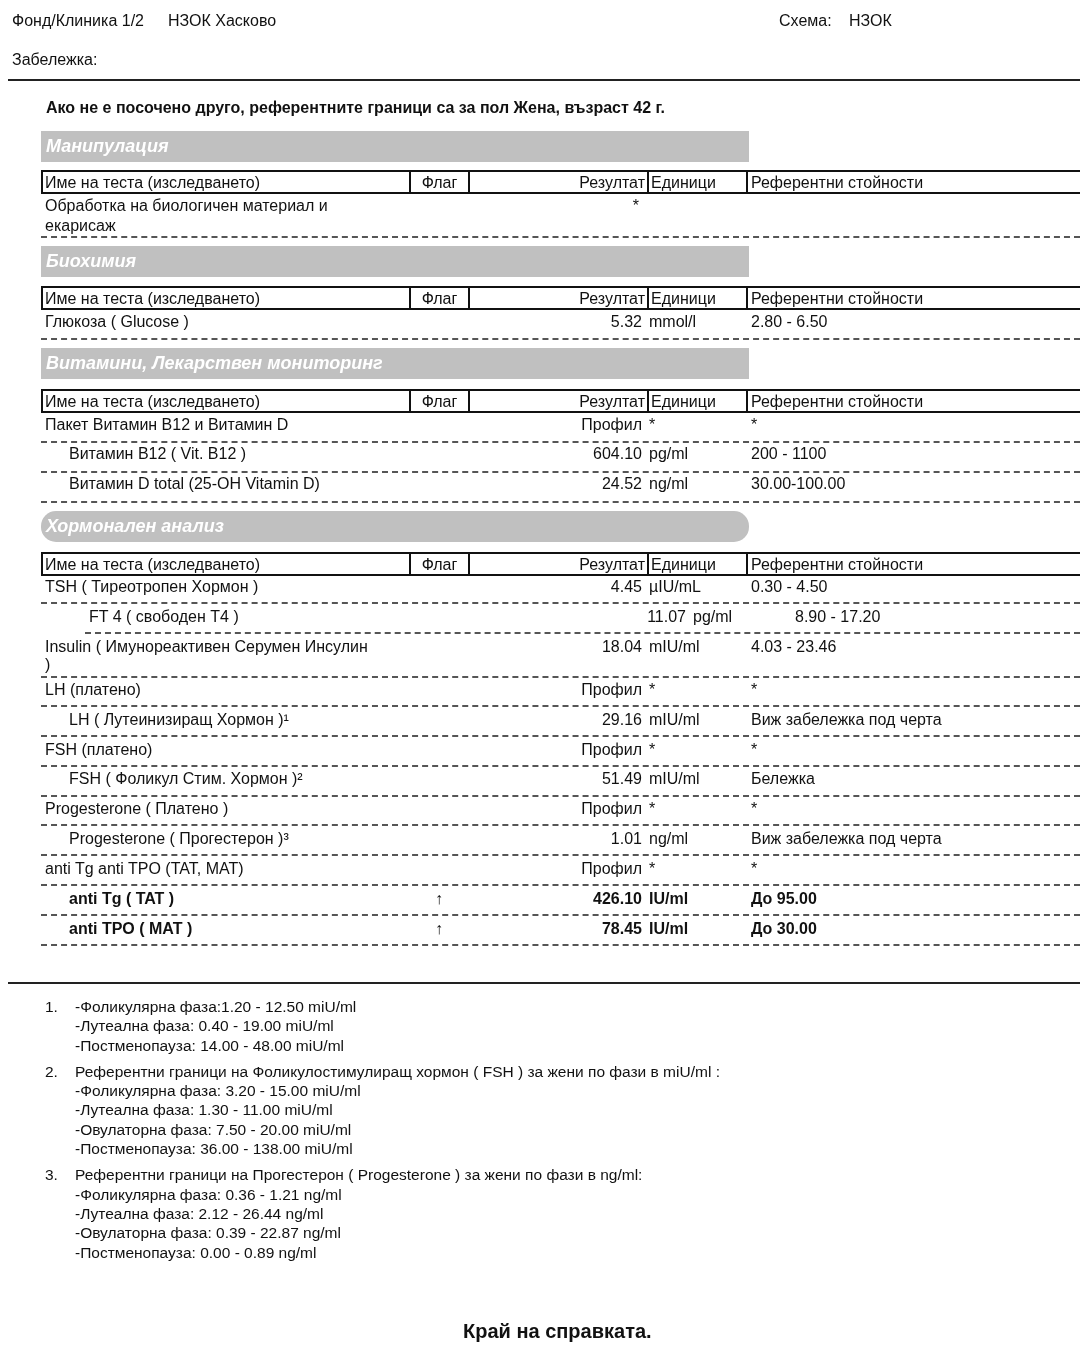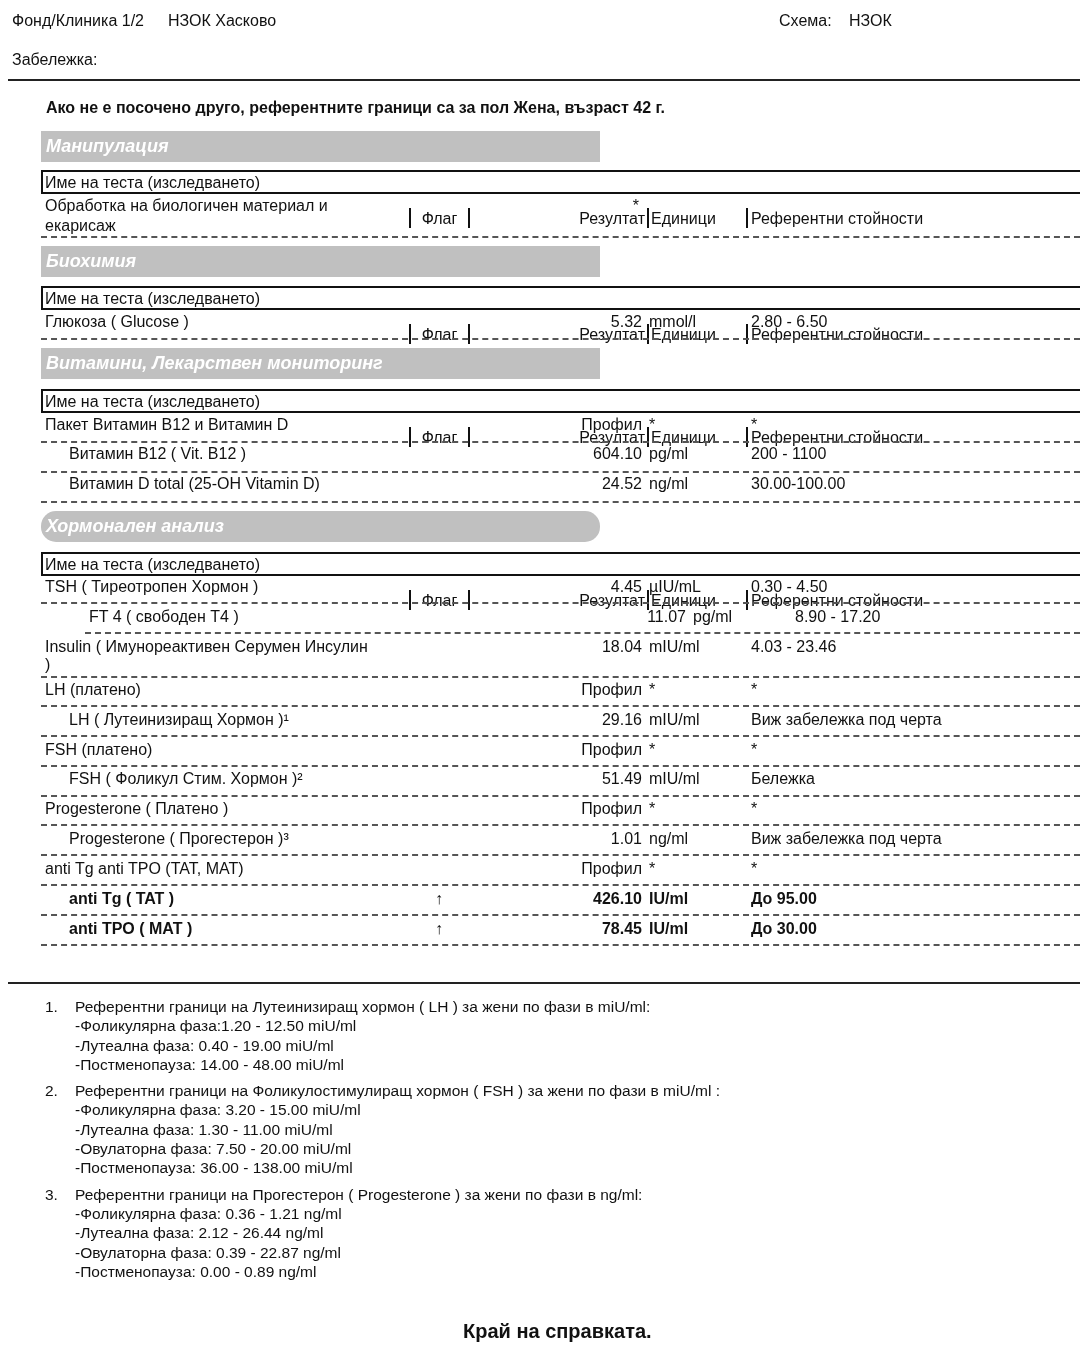--- a/index.html
+++ b/index.html
@@ -6,30 +6,30 @@
     body {
       width: 1080px; height: 1364px; overflow: hidden; position: relative;
       background: #ffffff; color: #111111;
       font-family: "Liberation Sans", sans-serif; font-size: 16px;
     }
     .abs { position: absolute; white-space: nowrap; }
     .meta { font-size: 16px; }
     .rule { position: absolute; left: 8px; right: 0; height: 2px; background: #222; }
     .intro { font-weight: bold; font-size: 16px; }
     .section {
-      position: absolute; left: 41px; width: 559px; height: 31px;
+      position: absolute; left: 41px; width: 708px; height: 31px;
       background: #c0c0c0; color: #ffffff; font-weight: bold; font-style: italic;
       font-size: 18px; line-height: 31px; padding-left: 5px; box-sizing: border-box;
     }
     .thead {
       position: absolute; left: 41px; right: -4px; height: 24px;
       border: 2px solid #111; box-sizing: border-box; font-size: 16px;
     }
     .thead .c { position: absolute; top: 0; height: 20px; line-height: 22px; }
-    .thead .bl { border-left: 2px solid #111; margin-top: 36px; }
+    .thead .bl { border-left: 2px solid #111; }
     .row {
       position: absolute; left: 41px; right: 0; border-bottom: 2px dashed #555;
       font-size: 16px;
     }
     .row .c { position: absolute; top: 0; white-space: nowrap; }
     .c-name { left: 4px; }
     .c-name.ind { left: 28px; }
     .c-flag { left: 368px; width: 60px; text-align: center; }
     .c-res { left: 428px; width: 173px; text-align: right; }
     .c-unit { left: 608px; }
@@ -191,21 +191,20 @@
   <span class="c c-res">78.45</span>
   <span class="c c-unit">IU/ml</span>
   <span class="c c-ref">До 30.00</span>
 </div>
 
 <div class="rule" style="top:982px;"></div>
 
 <div class="notes" style="top:997px;">
   <div class="note">
     <span class="num">1.</span>
-    <div>Референтни граници на Лутеинизиращ хормон ( LH ) за жени  по фази в miU/ml:</div>
     <div>-Фоликулярна фаза:1.20 - 12.50 miU/ml</div>
     <div>-Лутеална фаза: 0.40 - 19.00 miU/ml</div>
     <div>-Постменопауза: 14.00 - 48.00 miU/ml</div>
   </div>
   <div class="note">
     <span class="num">2.</span>
     <div>Референтни граници на Фоликулостимулиращ хормон ( FSH )  за жени  по фази в miU/ml :</div>
     <div>-Фоликулярна фаза: 3.20 - 15.00 miU/ml</div>
     <div>-Лутеална фаза: 1.30 - 11.00 miU/ml</div>
     <div>-Овулаторна фаза: 7.50 - 20.00 miU/ml</div>

